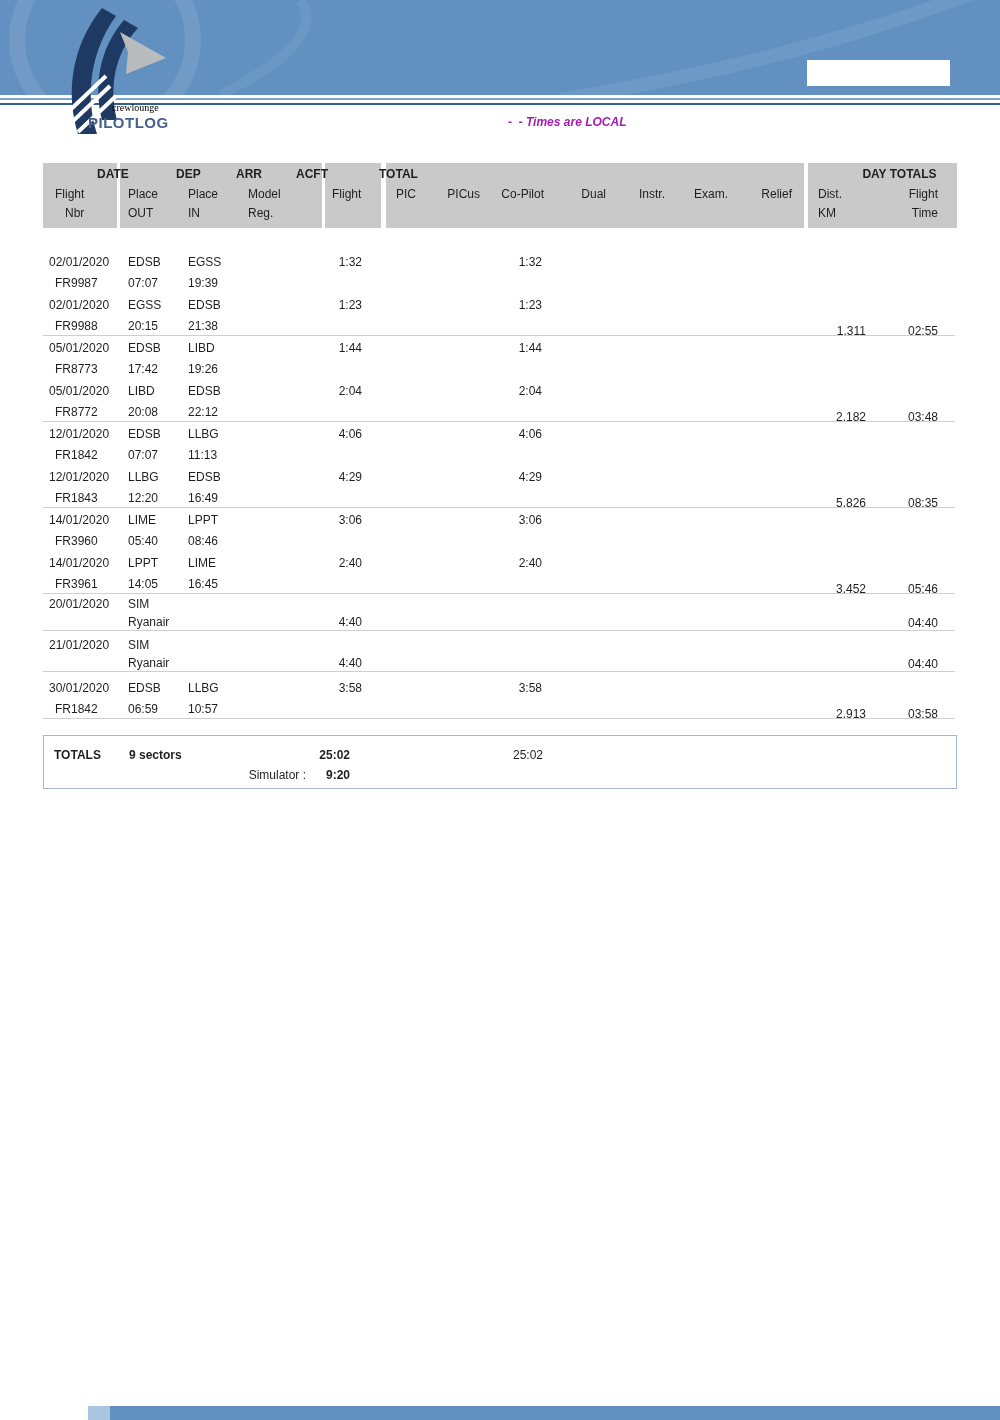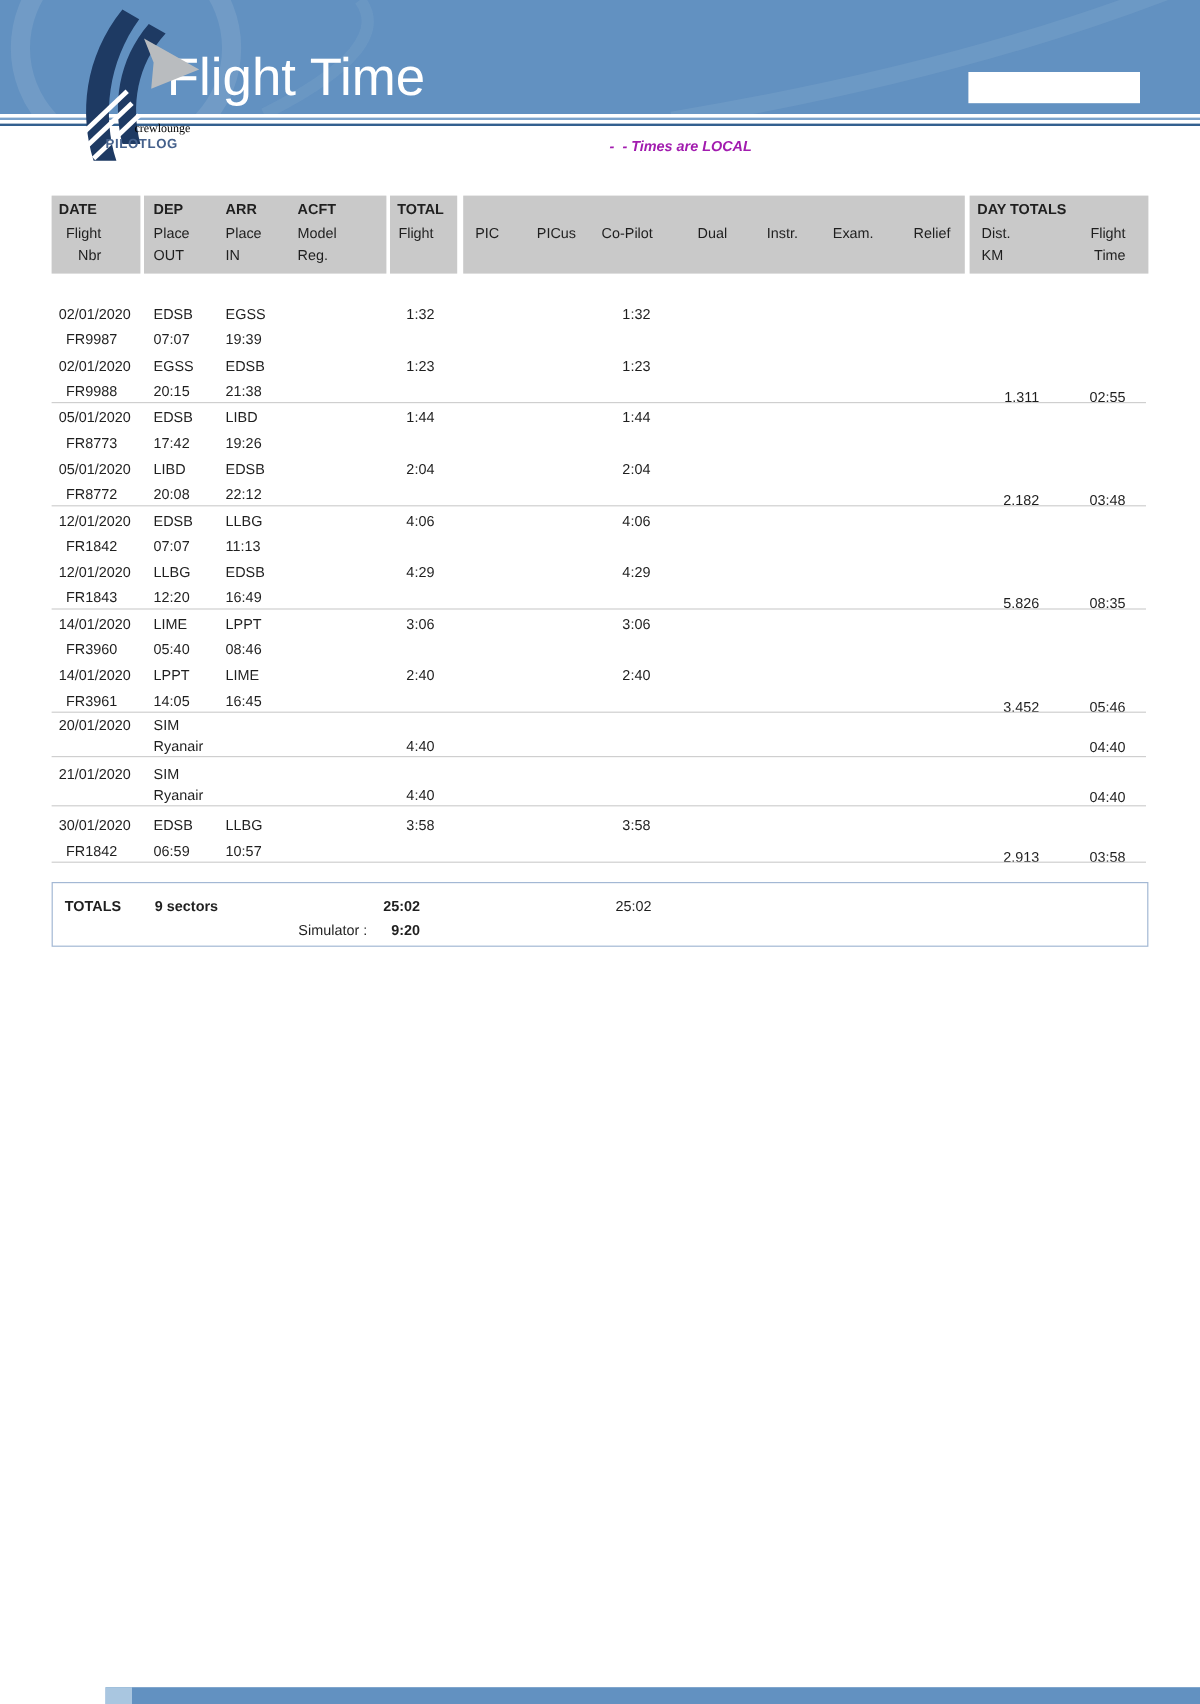--- a/index.html
+++ b/index.html
@@ -9,31 +9,31 @@
   
   .banner{position:absolute;left:0;top:0;width:1000px;height:95px;background:#6291c1;}
   .banner-svg{position:absolute;left:0;top:0;}
   .line-light{position:absolute;left:0;top:98px;width:1000px;height:2px;background:#7aa2cb;}
   .line-dark{position:absolute;left:0;top:103px;width:1000px;height:2px;background:#33608f;}
   .page-title{position:absolute;left:139px;top:40px;font-size:44px;font-weight:500;color:#ffffff;
               letter-spacing:0px;white-space:nowrap;}
   .page-num-box{position:absolute;left:807px;top:60px;width:143px;height:26px;background:#ffffff;}
   .logo-svg{position:absolute;left:40px;top:0px;}
   .brand-top{position:absolute;left:112px;top:102px;font-size:10px;color:#000000;white-space:nowrap;font-family:Liberation Serif, serif;}
-  .brand-bottom{position:absolute;left:88px;top:114px;font-size:11px;font-weight:600;color:#45618c;
+  .brand-bottom{position:absolute;left:88px;top:114px;font-size:15px;font-weight:600;color:#45618c;
                 letter-spacing:0.5px;white-space:nowrap;}
   .times-note{position:absolute;left:508px;top:115px;font-size:12px;font-style:italic;font-weight:600;
               color:#a21caf;white-space:pre;}
 
   
   .hblk{position:absolute;top:163px;height:65px;background:#c9c9c9;}
   #hb1{left:43px;width:74px;} #hb2{left:120px;width:202px;} #hb3{left:325px;width:56px;}
   #hb4{left:386px;width:418px;} #hb5{left:808px;width:149px;}
   .hl{position:absolute;font-size:12px;white-space:nowrap;}
-  .r1{top:167px;font-weight:bold;} .r2{top:187px;} .r3{top:206px;}
+  .r1{top:167px;font-weight:bold;margin-left:48px;} .r2{top:187px;} .r3{top:206px;}
   .ctr{text-align:center;}
   .rt{width:70px;text-align:right;}
 
   
   .rows{position:absolute;left:43px;top:253px;width:914px;}
   .row{position:relative;height:43px;}
   .row.sim{height:41px;}
   .cell{position:absolute;font-size:12px;white-space:nowrap;}
   .l1{top:2px;} .l2{top:23px;}
   .row.sim .l1{top:0;} .row.sim .l2{top:18px;}
@@ -68,21 +68,20 @@
 
 <div class="sheet">
 
   <div class="banner">
     <svg class="banner-svg" width="1000" height="95">
       <circle cx="105" cy="40" r="88" fill="none" stroke="#7ea4ca" stroke-width="16" opacity="0.55"></circle>
       <path d="M 560 100 Q 800 60 980 -10" fill="none" stroke="#7ea4ca" stroke-width="14" opacity="0.4"></path>
       <path d="M 220 95 Q 330 40 300 0" fill="none" stroke="#7ea4ca" stroke-width="10" opacity="0.3"></path>
     </svg>
     <div class="page-num-box"></div>
-    <div class="page-title">Flight Time</div>
   </div>
   <div class="line-light"></div>
   <div class="line-dark"></div>
 
   <svg class="logo-svg" width="200" height="145">
     <path d="M 62 8 C 30 48 26 95 38 134 L 57 134 C 45 96 50 52 76 16 Z" fill="#1e3a63"></path>
     <path d="M 84 20 C 58 50 54 88 62 120 L 77 120 C 69 88 74 54 98 28 Z" fill="#1e3a63"></path>
     <g stroke="#ffffff" stroke-width="4">
       <line x1="28" y1="112" x2="66" y2="76"></line>
       <line x1="32" y1="122" x2="70" y2="86"></line>

